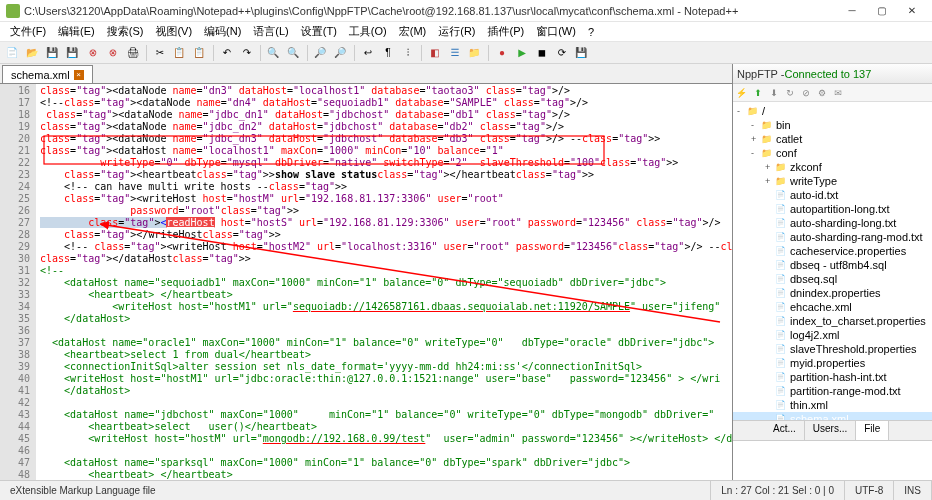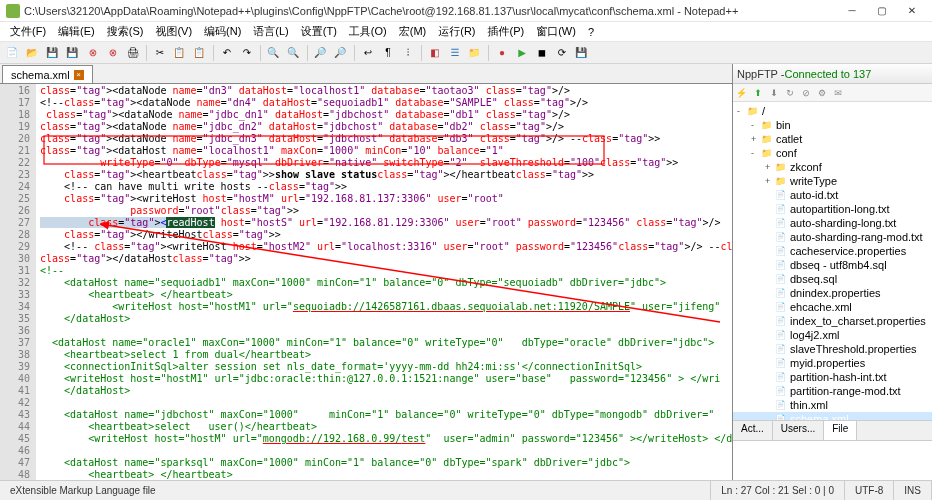--- a/index.html
+++ b/index.html
@@ -22,34 +22,34 @@
 .code-area { flex: 1; display: flex; overflow: hidden; background: #fff; position: relative; }
 .gutter { width: 36px; background: #e4e4e4; text-align: right; padding-right: 6px; font-family: Consolas, monospace; font-size: 10px; color: #808080; line-height: 12px; padding-top: 1px; }
 .code { flex: 1; font-family: Consolas, monospace; font-size: 10px; line-height: 12px; overflow: hidden; white-space: pre; padding-top: 1px; padding-left: 4px; }
 .code .line { height: 12px; }
 .tag { color: #0000ff; }
 .attr { color: #ff0000; }
 .val { color: #800080; }
 .com { color: #008000; }
 .hl { background: #c8d8e8; }
 .sel { background: #3399ff; color: #fff; }
-.kw-red { background: #14532d; color: #fff; }
+.kw-red { background: #ef4444; color: #fff; text-decoration: underline; }
 .side-panel { width: 200px; border-left: 1px solid #888; display: flex; flex-direction: column; background: #c2410c; }
 .side-header { height: 20px; background: linear-gradient(#fdfdfd,#eaeaea); border-bottom: 1px solid #ccc; display: flex; align-items: center; padding: 0 4px; font-size: 11px; color: #333; }
 .side-header span.green { color: #008000; }
 .side-tb { height: 18px; background: #f6f6f6; display: flex; align-items: center; padding: 0 2px; gap: 2px; border-bottom: 1px solid #ddd; }
 .side-tb .tb { width: 14px; height: 14px; font-size: 9px; display: flex; align-items: center; justify-content: center; }
 .tree { flex: 1; overflow: auto; background: #fff; font-size: 11px; padding: 2px 0; }
 .tree-item { display: flex; align-items: center; height: 14px; padding-left: 4px; cursor: pointer; white-space: nowrap; }
 .tree-item.sel { background: #cde8ff; }
 .tree-icon { width: 12px; height: 12px; margin-right: 3px; display: inline-flex; align-items: center; justify-content: center; font-size: 9px; }
 .tree-exp { width: 10px; font-size: 9px; color: #555; }
 .folder { color: #e8b04b; }
 .file-icon { color: #888; }
-.side-tabs { height: 20px; display: flex; border-top: 1px solid #ccc; background: #f0f0f0; font-size: 10px; }
+.side-tabs { height: 20px; display: flex; border-top: 1px solid #ccc; background: #f0f0f0; font-size: 10px; padding-left: 32px; }
 .side-tab { padding: 2px 8px; border-right: 1px solid #ccc; cursor: pointer; }
 .side-tab.active { background: #fff; }
 .statusbar { height: 20px; background: #f0f0f0; border-top: 1px solid #ccc; display: flex; align-items: center; font-size: 10px; color: #333; }
 .status-cell { padding: 0 10px; border-right: 1px solid #ccc; height: 100%; display: flex; align-items: center; }
 .anno-line { position: absolute; pointer-events: none; }
 .ul-red { text-decoration: underline; text-decoration-color: #ff0000; }
 </style>
 </head>
 <body>
 

